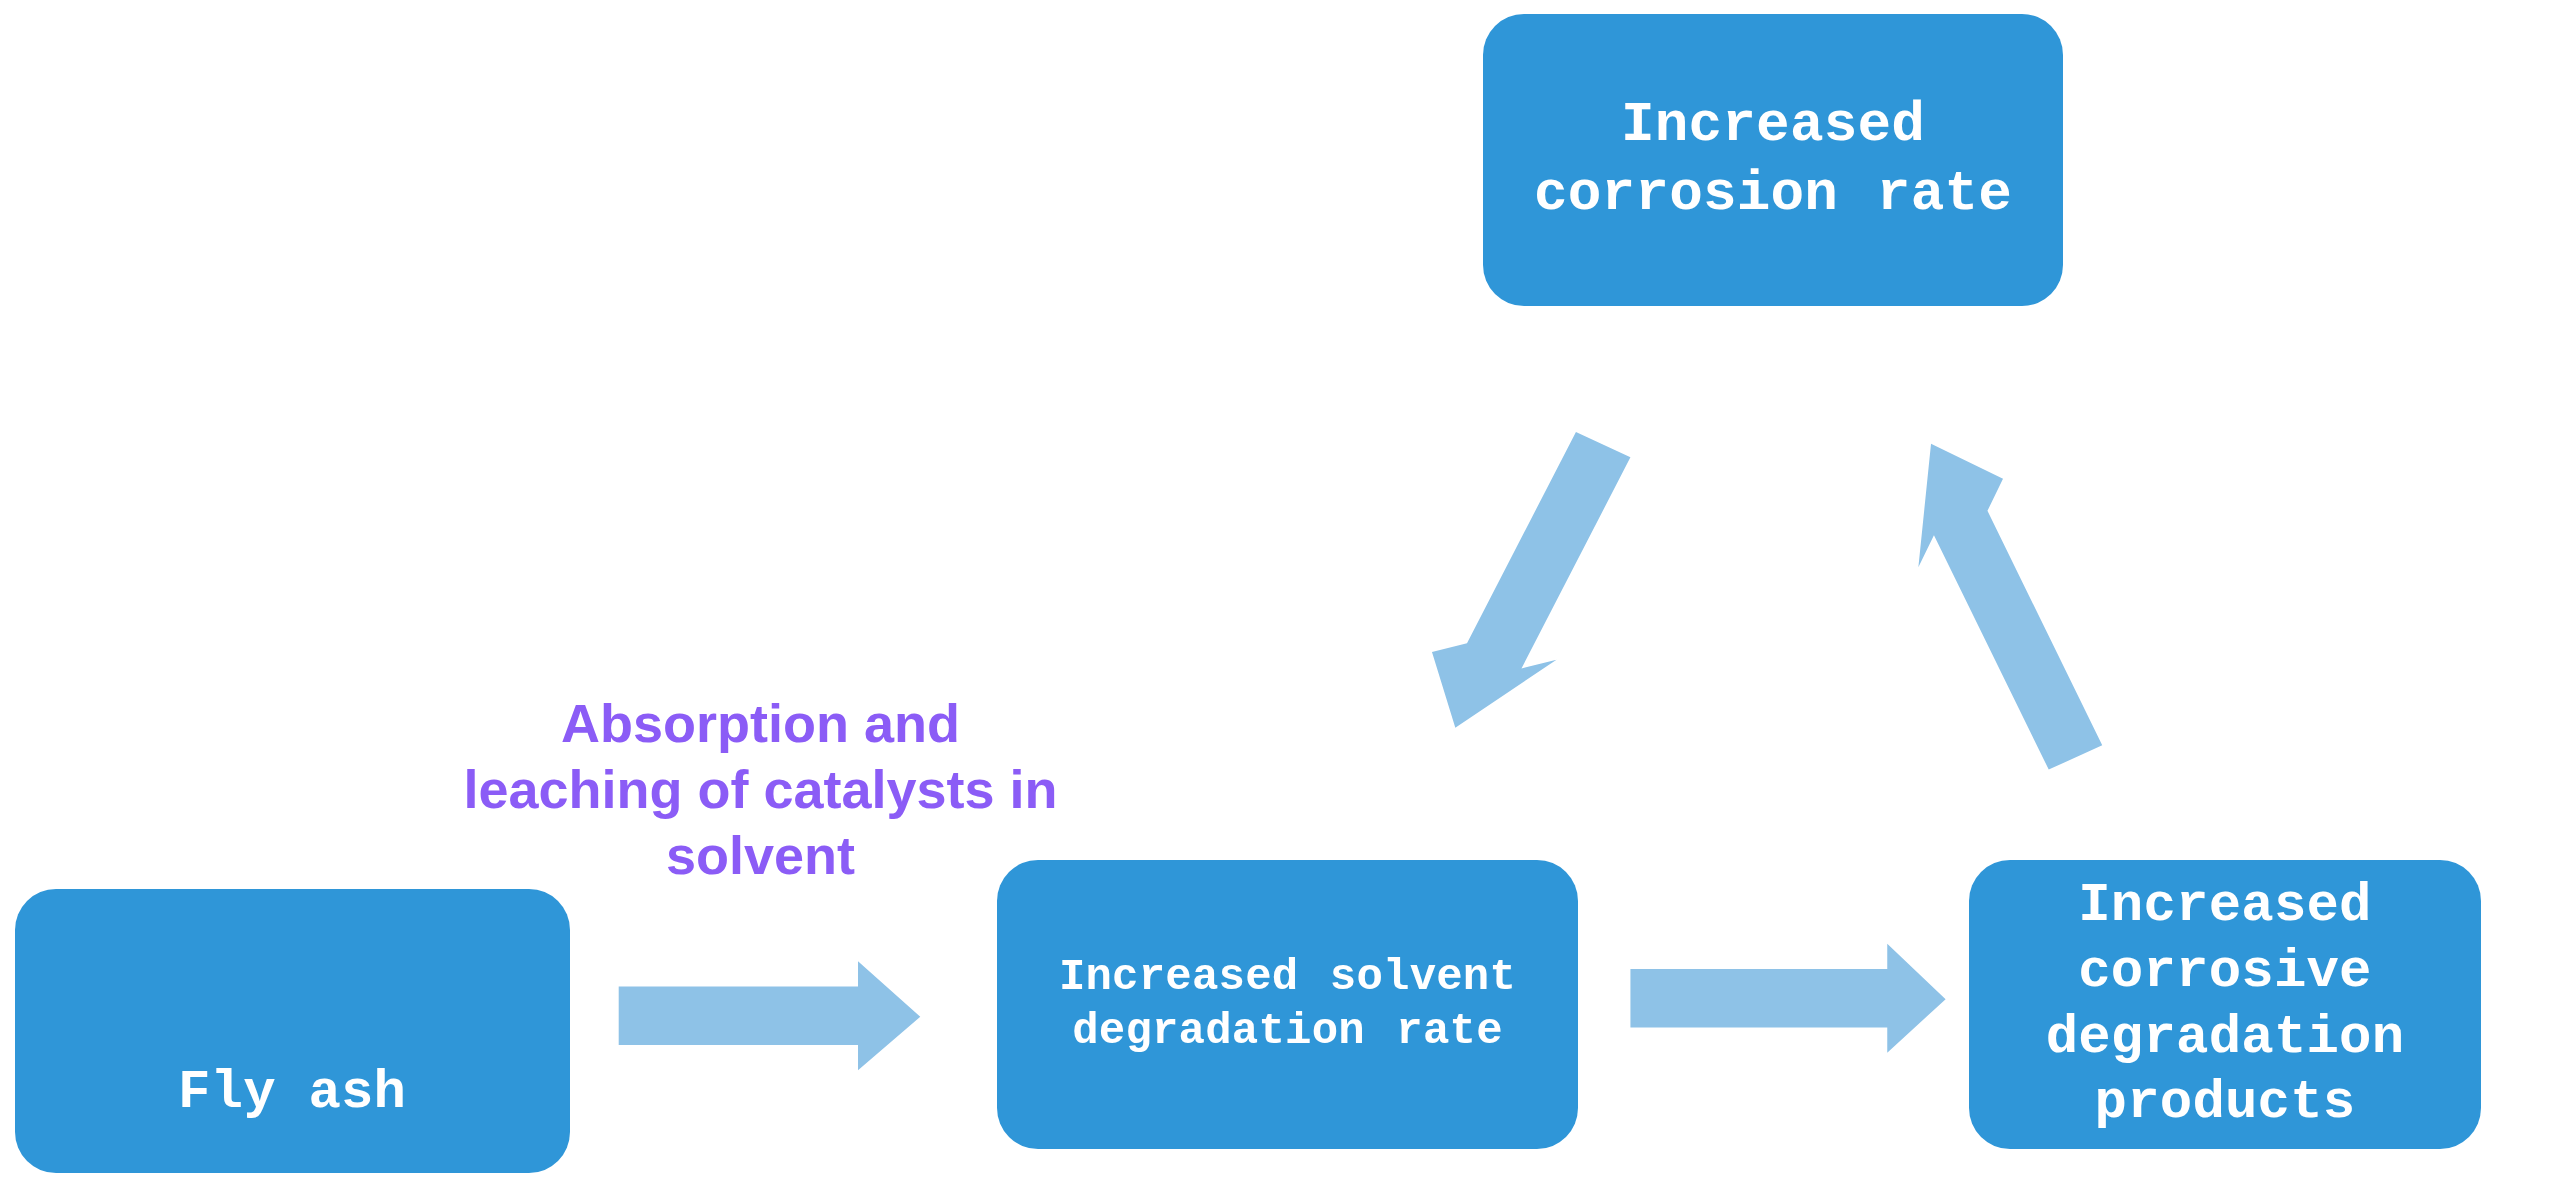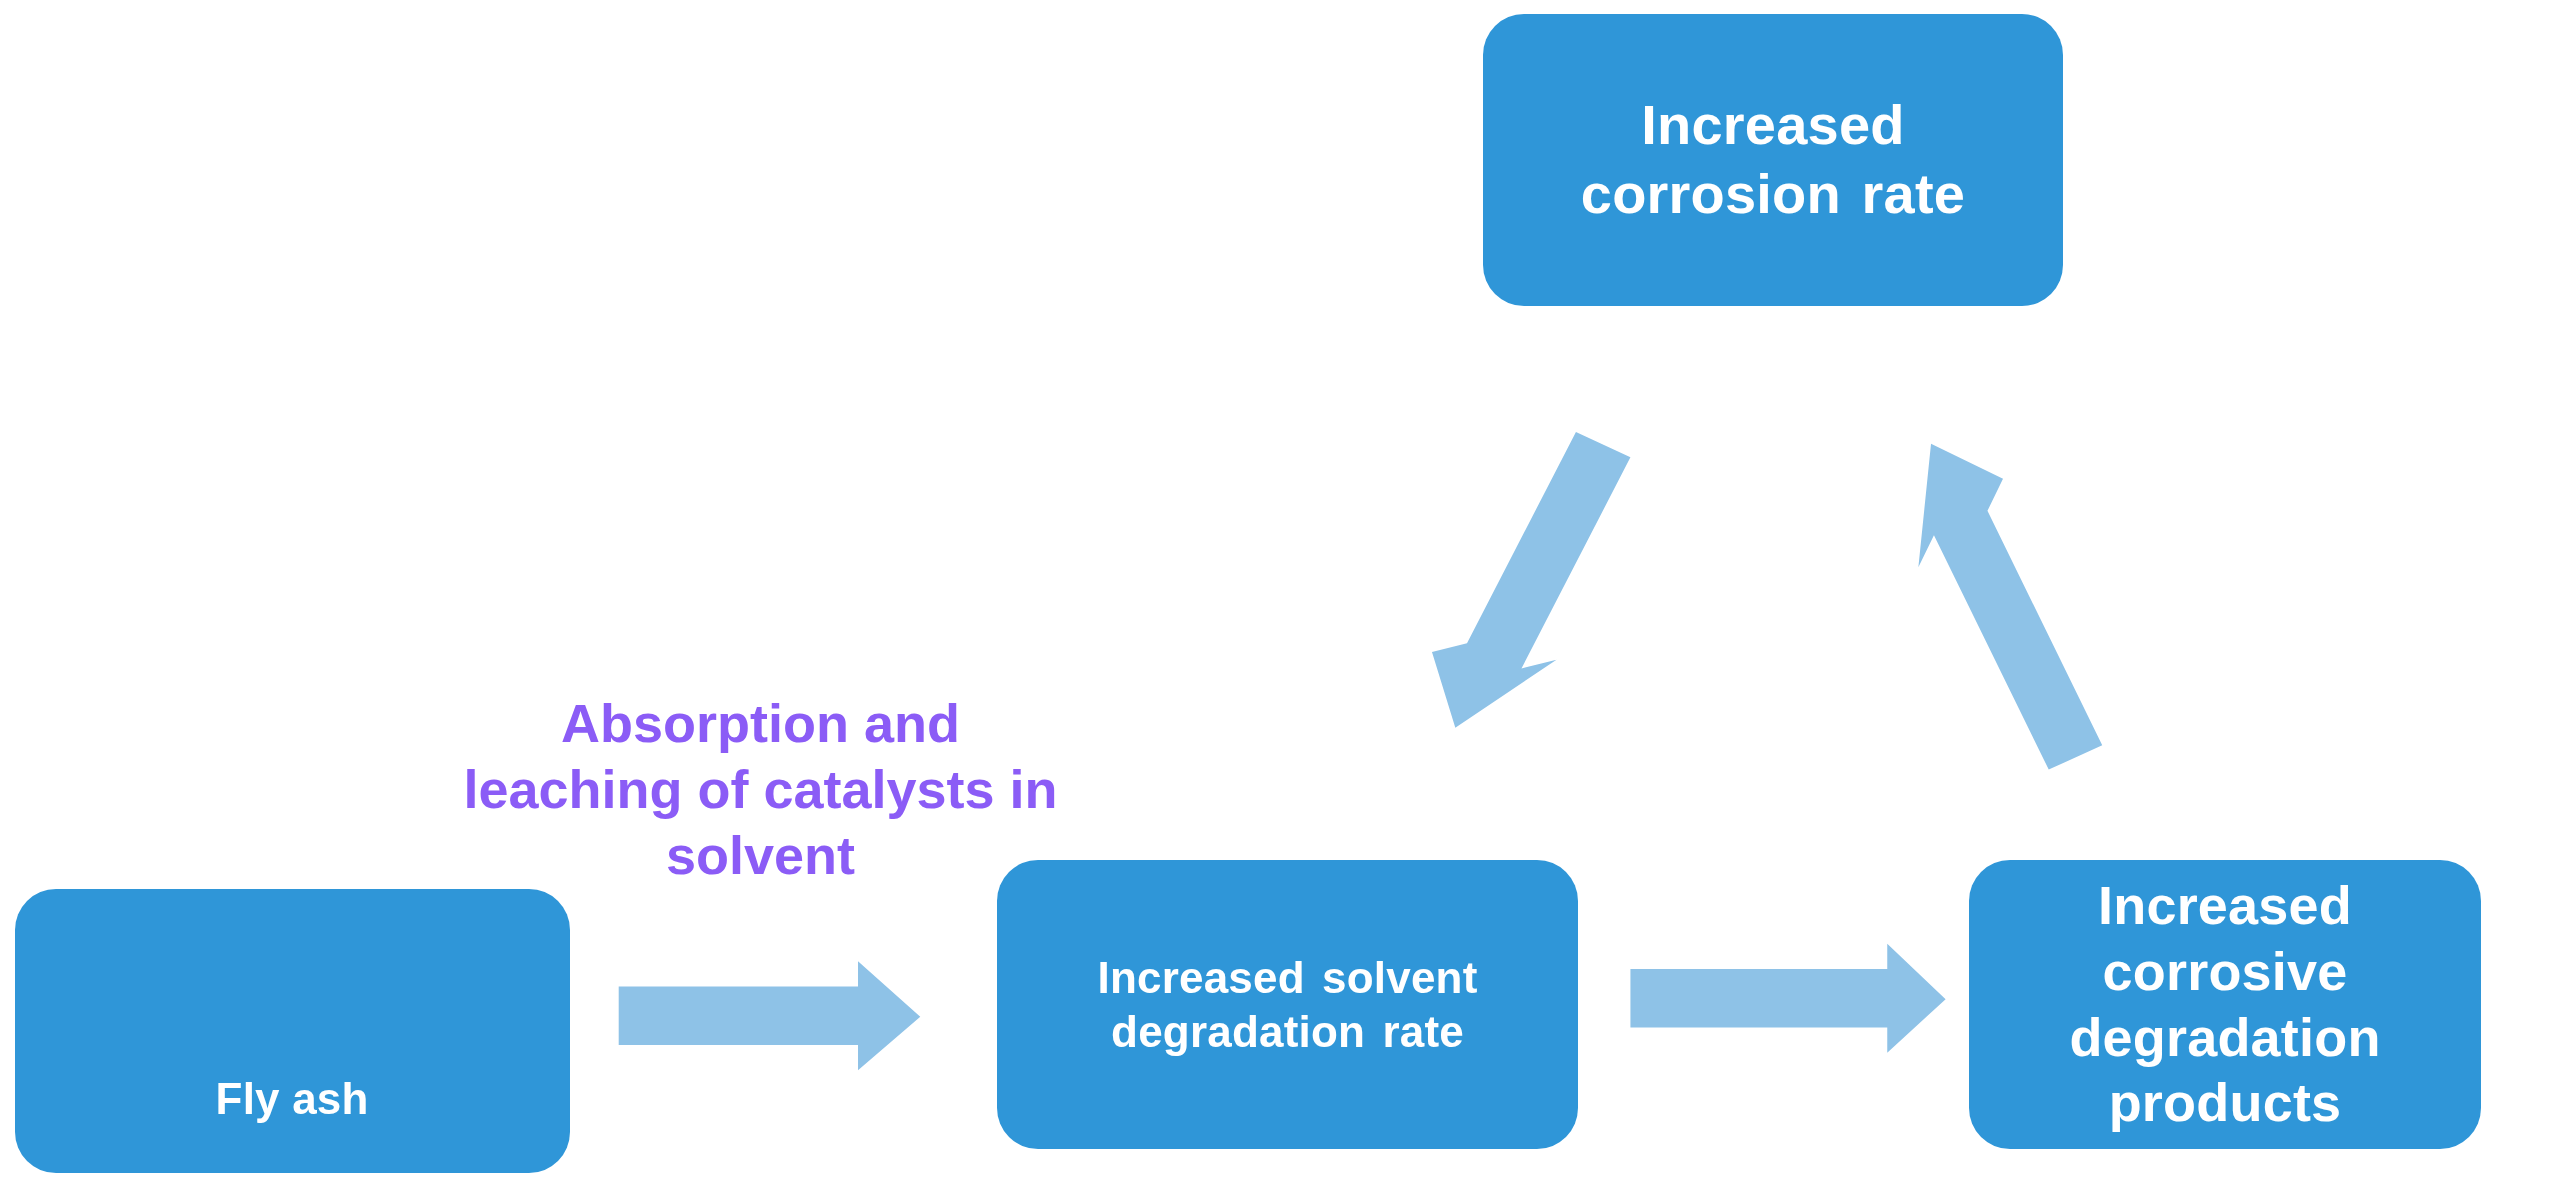--- a/index.html
+++ b/index.html
@@ -27,35 +27,36 @@
     color: #ffffff;
     font-weight: bold;
     text-align: center;
     display: flex;
     align-items: center;
     justify-content: center;
     line-height: 1.22;
     letter-spacing: 0.2px;
     padding: 5.8px 21.4px;
     word-spacing: 4.9px;
+    font-family: Liberation Mono, monospace;
   }
 
   #box-corrosion-rate {
     left: 1483px;
     top: 13.6px;
     width: 580px;
     height: 292px;
     font-size: 56px;
   }
   #box-fly-ash {
     left: 14.6px;
     top: 889px;
     width: 555px;
     height: 284px;
-    font-size: 44px;
+    font-size: 54px;
     align-items: flex-end;
     padding-bottom: 47px;
     word-spacing: normal;
   }
   #box-solvent-degradation {
     left: 997px;
     top: 860px;
     width: 581px;
     height: 289px;
     font-size: 44px;

